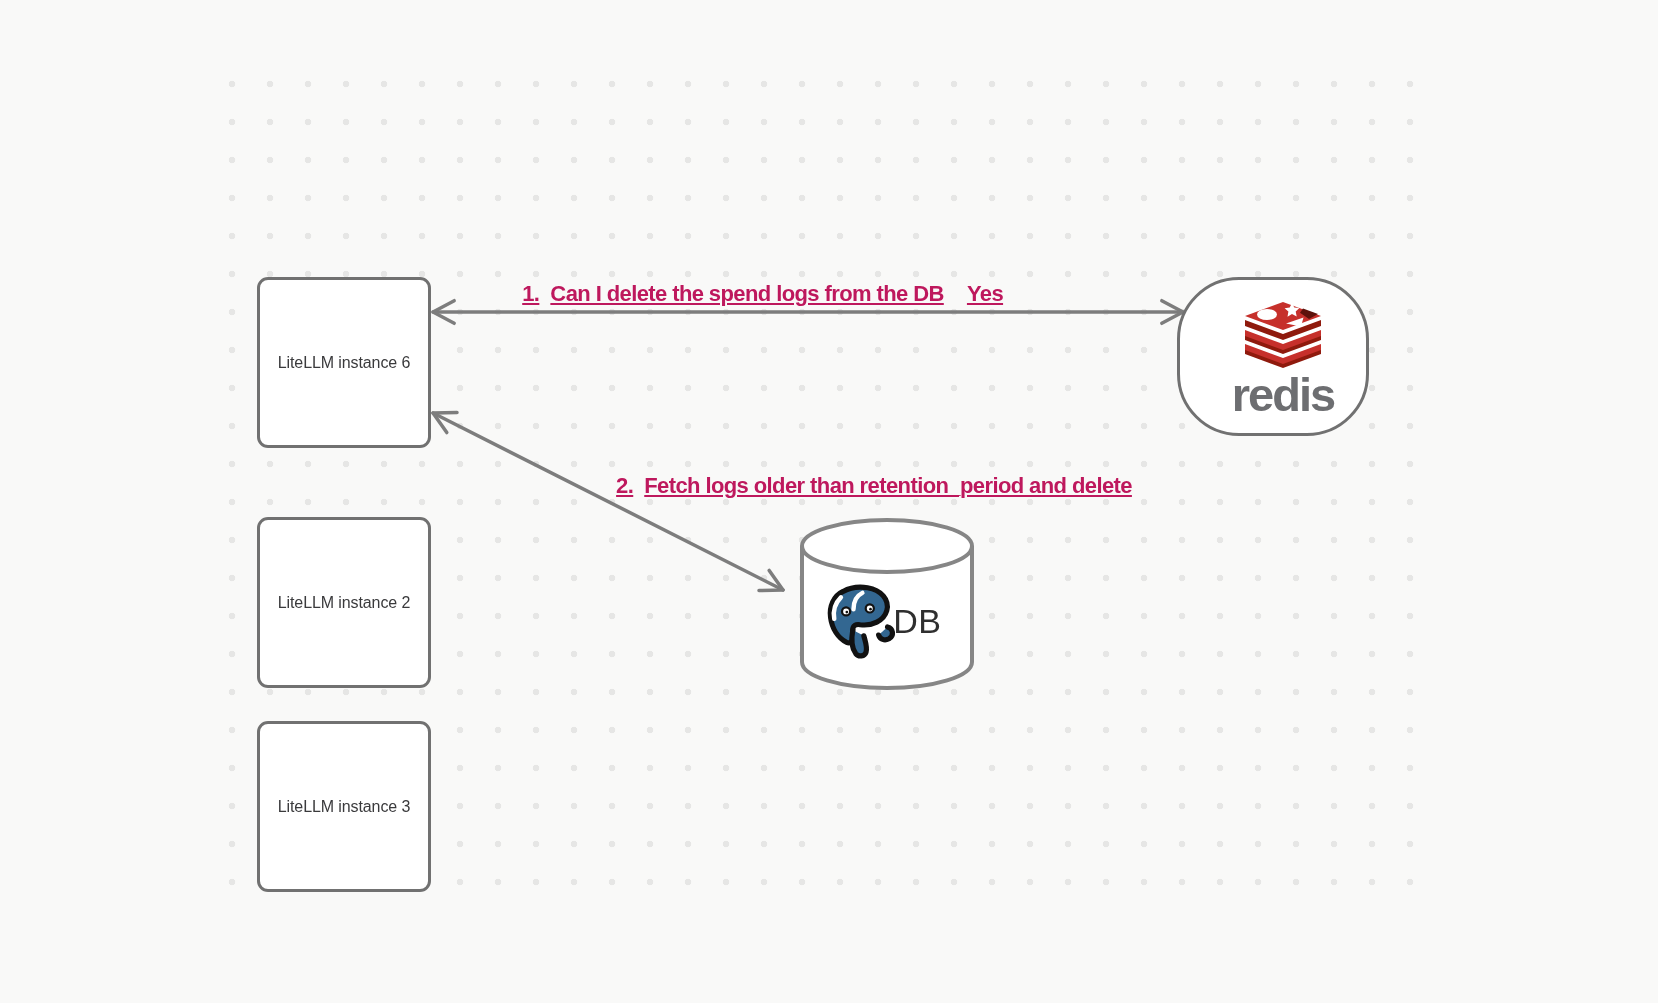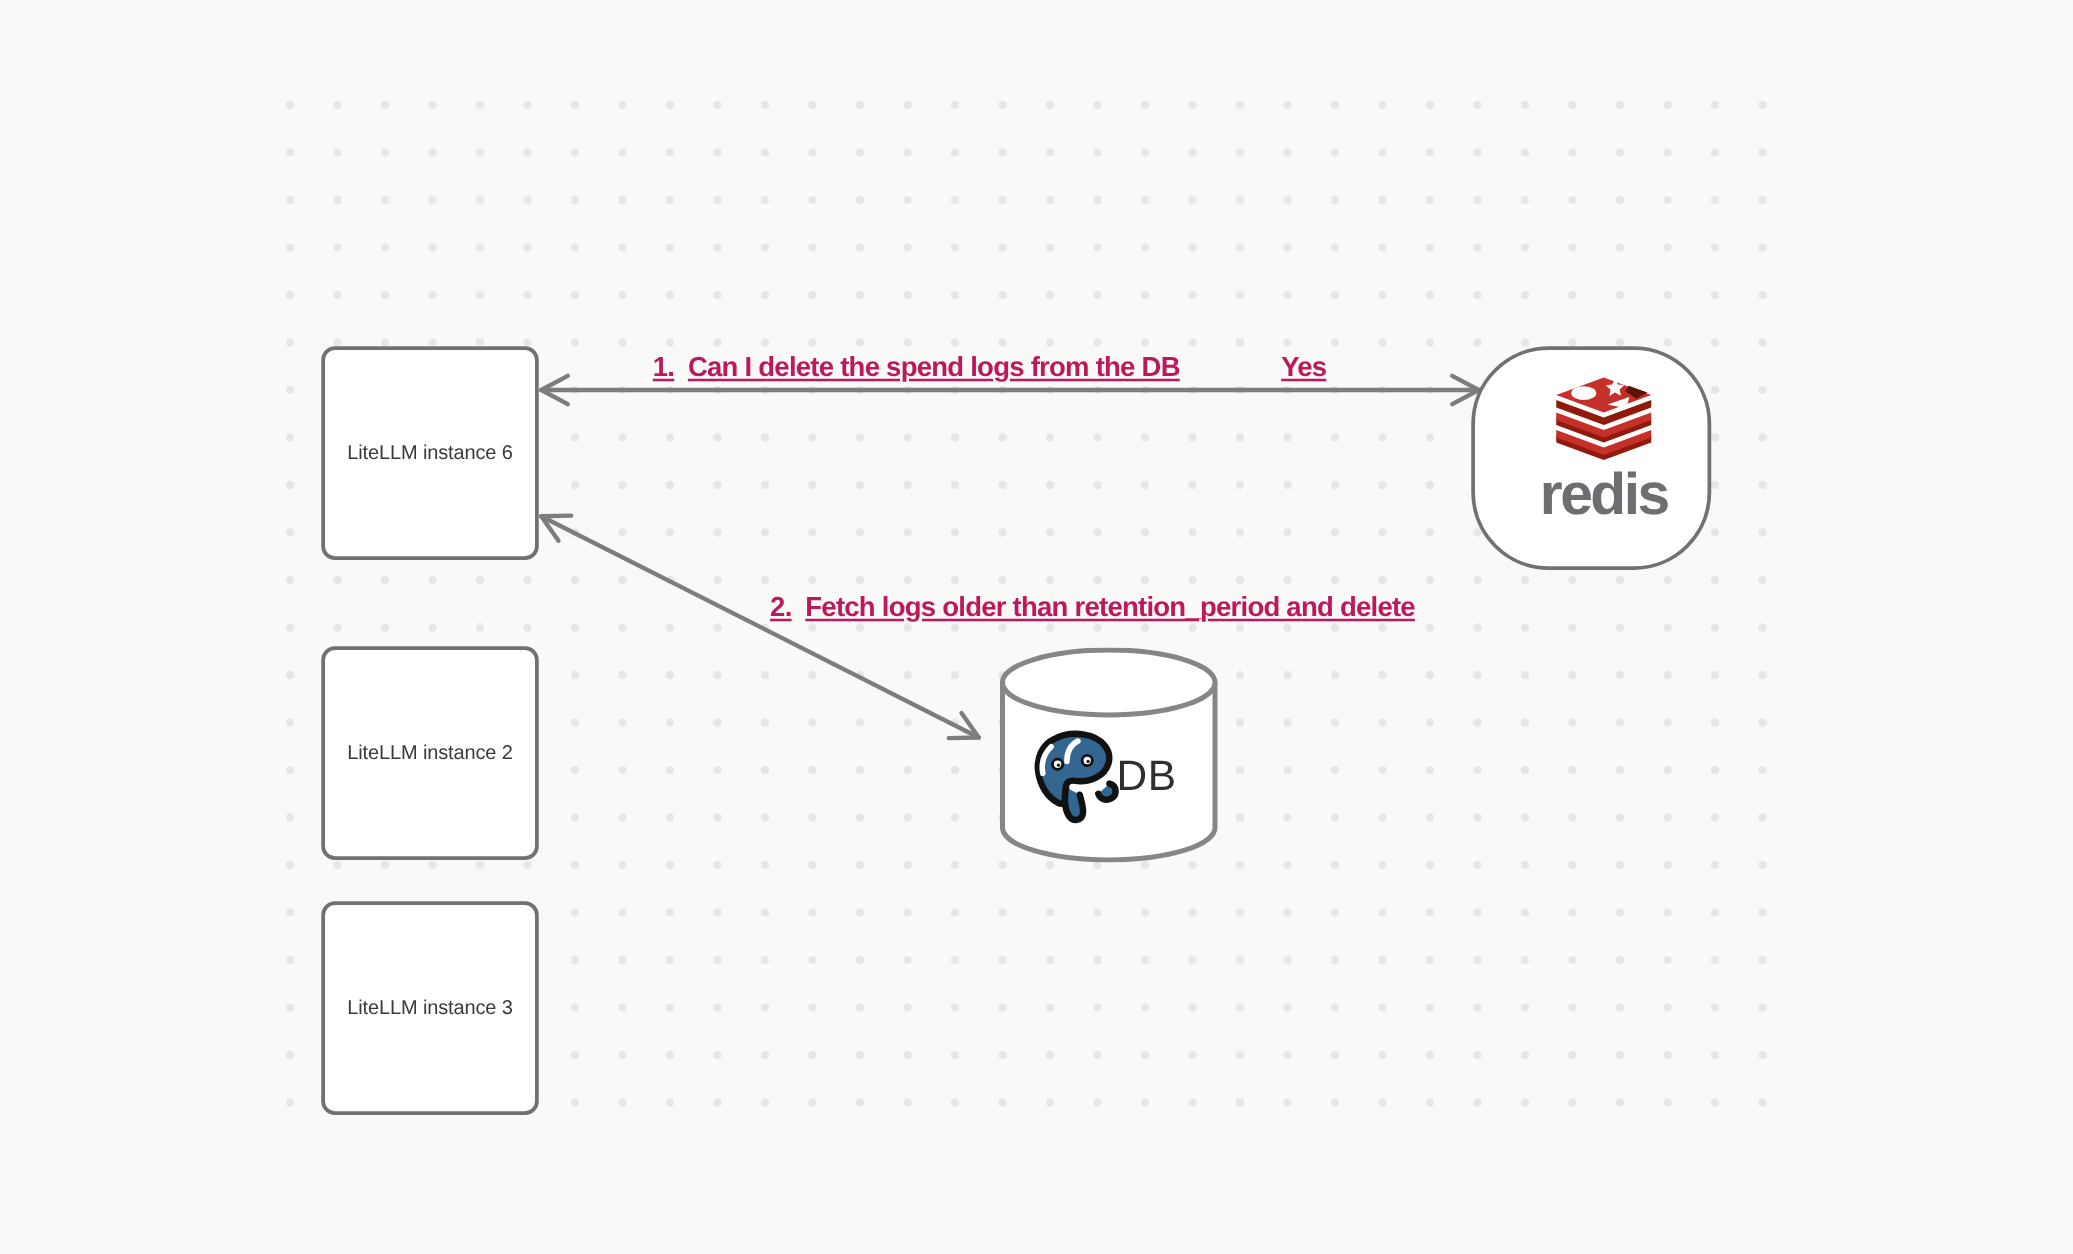--- a/index.html
+++ b/index.html
@@ -29,21 +29,21 @@
   }
   .litellm-box {
     left:257px; width:174px; height:171px; border-radius:11px;
     color:#3a3a3c; font-size:16px; letter-spacing:-0.1px; text-align:center;
   }
   #box1 { top:277px; }
   #box2 { top:517px; }
   #box3 { top:721px; }
 
   .redis-node {
-    left:1177px; top:277px; width:192px; height:179px; border-radius:62px;
+    left:1177px; top:277px; width:192px; height:159px; border-radius:62px;
     flex-direction:column; justify-content:flex-start; padding-top:20px;
   }
   .redis-node .redis-inner { display:flex; flex-direction:column; align-items:center; transform:translateX(10px); }
   .redis-word {
     font-size:47px; font-weight:700; color:#6d6e71; letter-spacing:-2px; line-height:1;
     margin-top:1px;
   }
 
   .cylinder { position:absolute; left:799px; top:518px; width:176px; height:172px; }
   .cyl-content {
@@ -51,21 +51,21 @@
     display:flex; align-items:center;
   }
   .db-word { font-size:34px; font-weight:500; color:#2f2f2f; margin-left:-4px; letter-spacing:0.5px; }
 
   .edge-label {
     position:absolute; transform:translate(-50%,-50%); white-space:nowrap;
     font-weight:700; font-size:22px; letter-spacing:-0.6px; color:#be185d;text-decoration:underline;
   }
   .edge-label .num { margin-right:11px; }
   #edge1-label { left:733px; top:294px; }
-  #edge1-response { left:1043px; top:294px; }
+  #edge1-response { left:985px; top:294px; }
   #edge2-label { left:874px; top:470px;margin-top:16px; }
 </style>
 </head>
 <body>
 
 <div id="canvas">
 
   <div class="dotgrid"></div>
 
   <svg class="edges" aria-hidden="true">

